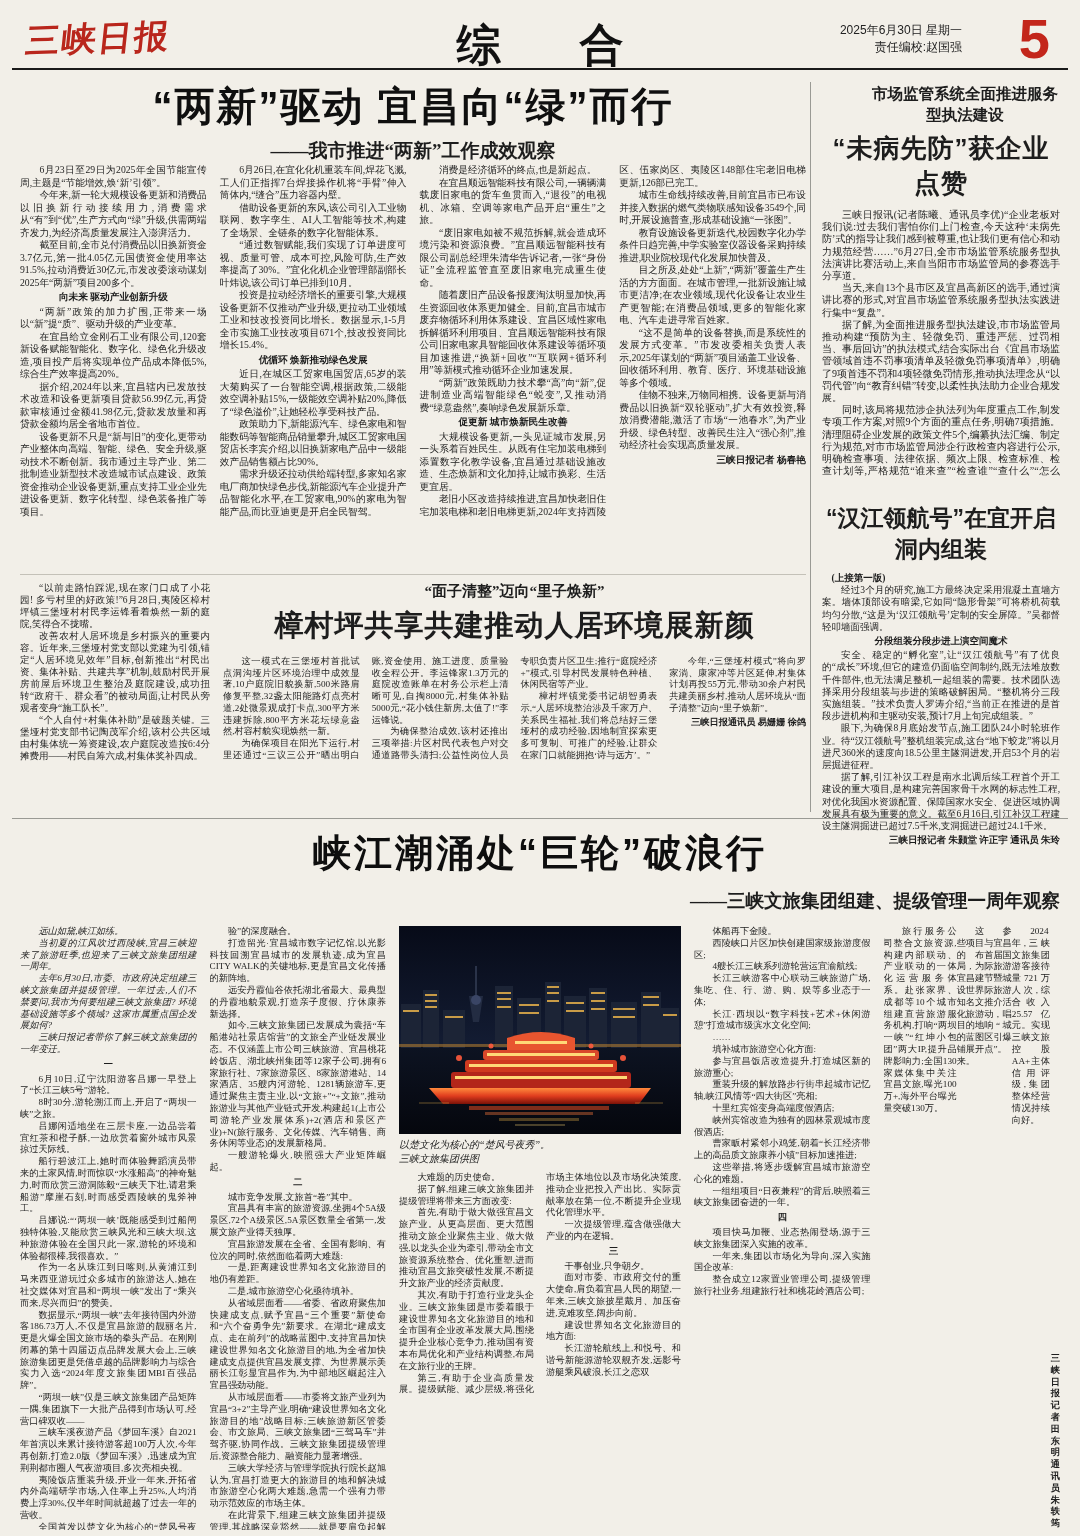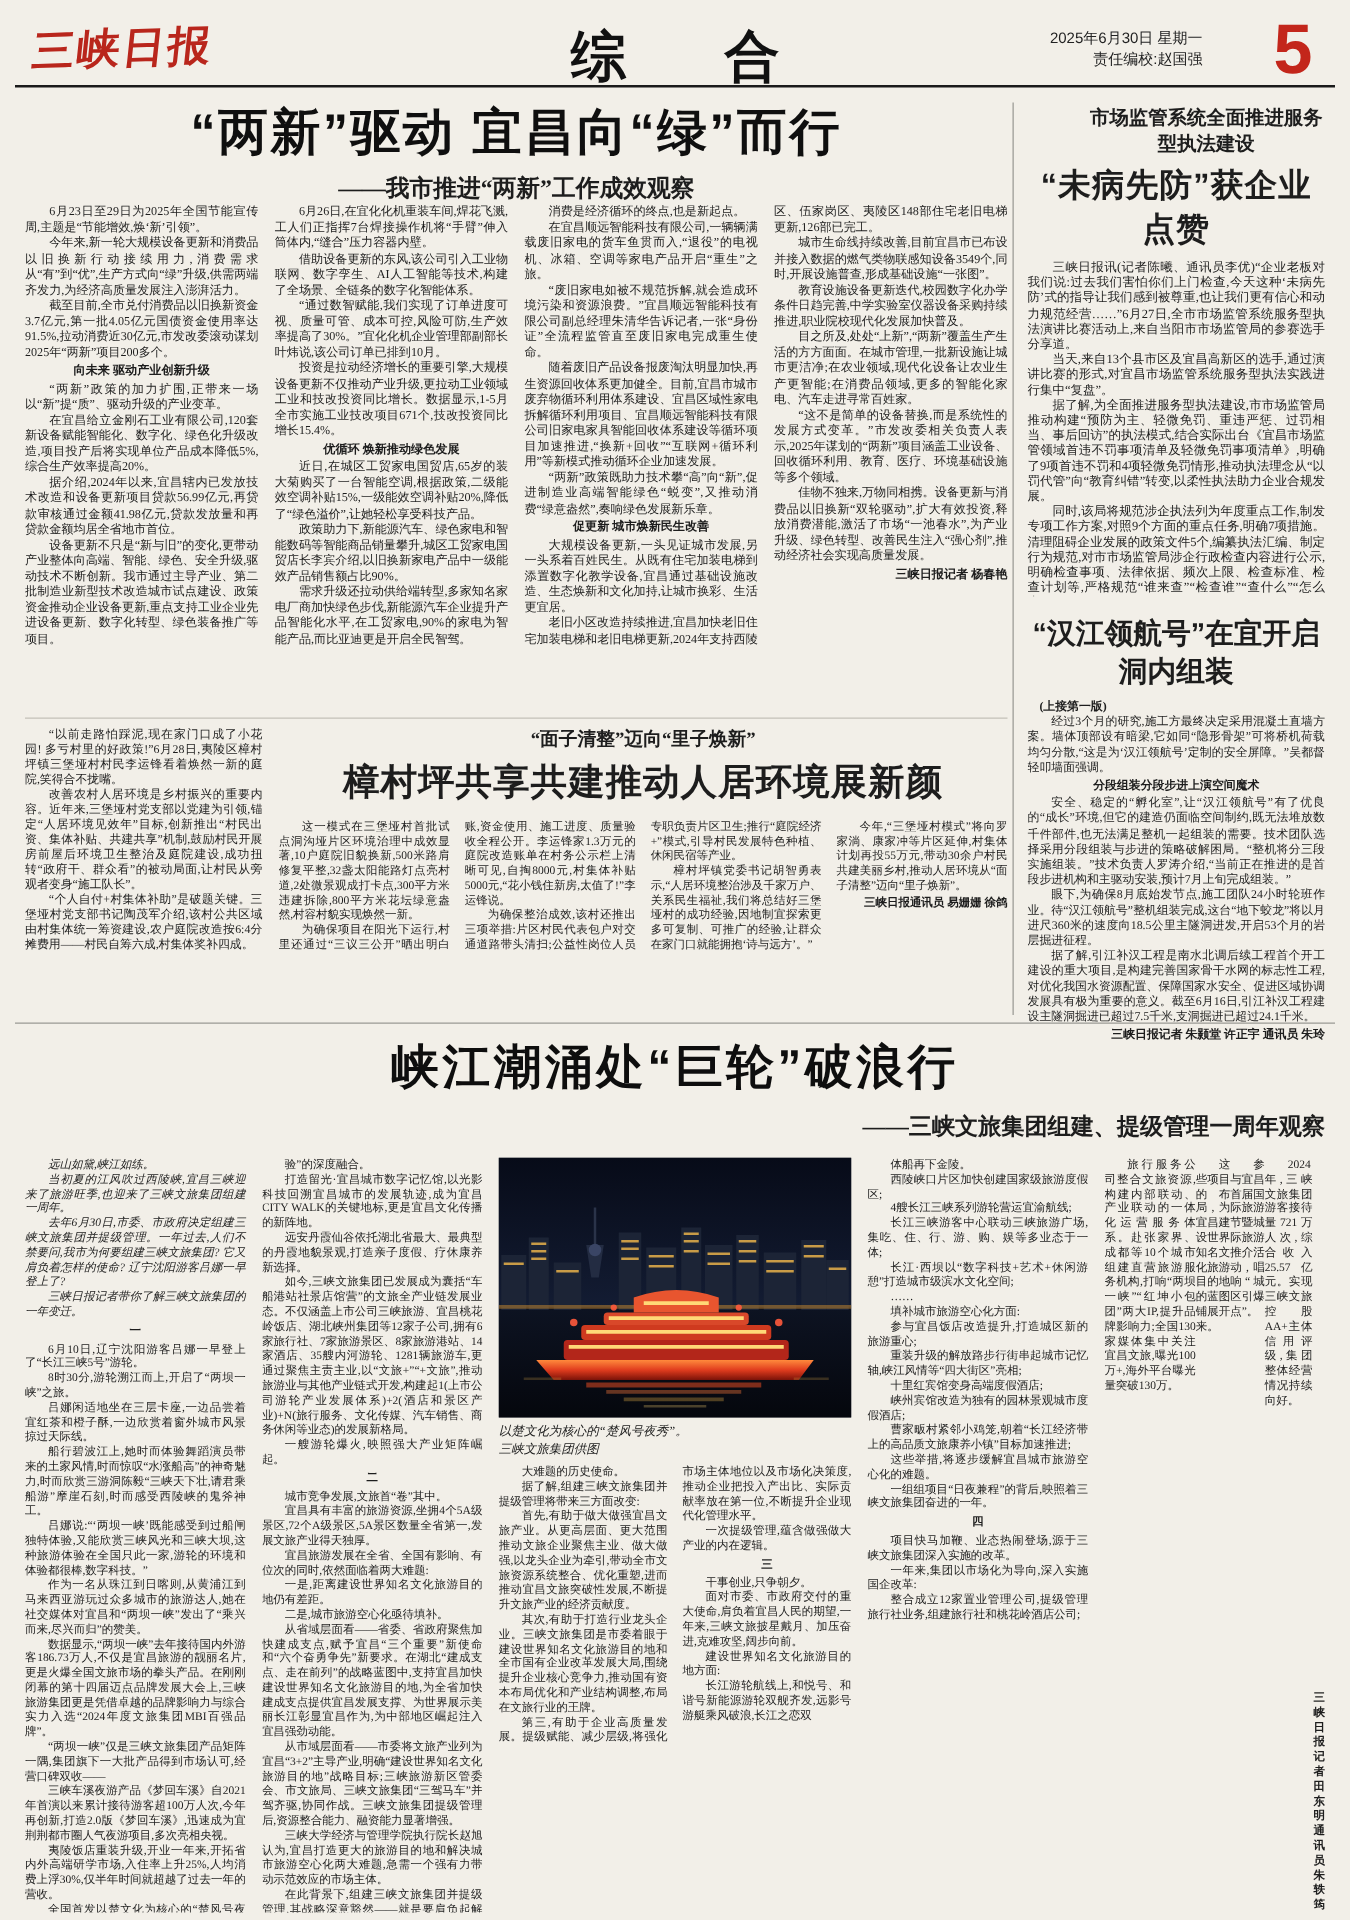--- a/index.html
+++ b/index.html
@@ -62,21 +62,21 @@
   .vrule-main { position:absolute; left:810px; top:82px; height:730px; border-left:1px solid #9a9a94; }
 
   
   .rightcol { position:absolute; left:822px; top:84px; width:238px; height:728px; }
   .art2 .kicker { text-align:center; font-size:15.5px; font-weight:700;margin-left:48px; }
   .art2 .headline {
     text-align:center; font-size:26px; font-weight:800; margin:5px 0 8px;
     font-family:"Liberation Sans","DejaVu Sans",sans-serif; letter-spacing:1px;
   }
   .art2 .body { font-size:10px; line-height:12.2px; height:268px; overflow:hidden; }
-  .art3 { margin-top:14px; }
+  .art3 { margin-top:26px; }
   .art3 .headline {
     text-align:center; font-size:23px; font-weight:800; margin-bottom:7px;
     font-family:"Liberation Sans","DejaVu Sans",sans-serif;
   }
   .art3 .body { font-size:9.5px; line-height:12.2px; height:348px; overflow:hidden; }
 
   
   .hr-mid { position:absolute; top:574px; left:20px; width:786px; border-top:1px solid #c4c1b8; }
   .art4 { position:absolute; left:20px; top:582px; width:786px; height:230px; display:flex; gap:13px; }
   .art4 .leftcol { width:190px; font-size:9.5px; line-height:12px; overflow:hidden; }
@@ -218,28 +218,28 @@
 
 <div class="hr-bot"></div>
 
 <div class="art5">
   <div class="headline">峡江潮涌处“巨轮”破浪行</div>
   <div class="subtitle">——三峡文旅集团组建、提级管理一周年观察</div>
   <div class="content">
     <div class="ncol">
         <p class="lede">远山如黛,峡江如练。</p>
         <p class="lede">当初夏的江风吹过西陵峡,宜昌三峡迎来了旅游旺季,也迎来了三峡文旅集团组建一周年。</p>
-        <p class="lede">去年6月30日,市委、市政府决定组建三峡文旅集团并提级管理。一年过去,人们不禁要问,我市为何要组建三峡文旅集团? 它又肩负着怎样的使命? 辽宁沈阳游客吕娜一早登上了?</p>
+        <p class="lede">去年6月30日,市委、市政府决定组建三峡文旅集团并提级管理。一年过去,人们不禁要问,我市为何要组建三峡文旅集团? 环境基础设施等多个领域? 这家市属重点国企发展如何?</p>
         <p class="lede">三峡日报记者带你了解三峡文旅集团的一年变迁。</p>
         <p class="divider">一</p>
         <p>6月10日,辽宁沈阳游客吕娜一早登上了“长江三峡5号”游轮。</p>
         <p>8时30分,游轮溯江而上,开启了“两坝一峡”之旅。</p>
         <p>吕娜闲适地坐在三层卡座,一边品尝着宜红茶和橙子酥,一边欣赏着窗外城市风景掠过天际线。</p>
         <p>船行碧波江上,她时而体验舞蹈演员带来的土家风情,时而惊叹“水涨船高”的神奇魅力,时而欣赏三游洞陈毅“三峡天下壮,请君乘船游”摩崖石刻,时而感受西陵峡的鬼斧神工。</p>
-        <p>吕娜说:“‘两坝一峡’既能感受到过船闸独特体验,又能欣赏三峡风光和三峡大坝,这种旅游体验在全国只此一家,游轮的环境和体验都很棒,数字科技。”</p>
+        <p>吕娜说:“‘两坝一峡’既能感受到过船闸独特体验,又能欣赏三峡风光和三峡大坝,这种旅游体验在全国只此一家,游轮的环境和体验都很棒,我很喜欢。”</p>
         <p>作为一名从珠江到日喀则,从黄浦江到马来西亚游玩过众多城市的旅游达人,她在社交媒体对宜昌和“两坝一峡”发出了“乘兴而来,尽兴而归”的赞美。</p>
         <p>数据显示,“两坝一峡”去年接待国内外游客186.73万人,不仅是宜昌旅游的靓丽名片,更是火爆全国文旅市场的拳头产品。在刚刚闭幕的第十四届迈点品牌发展大会上,三峡旅游集团更是凭借卓越的品牌影响力与综合实力入选“2024年度文旅集团MBI百强品牌”。</p>
         <p>“两坝一峡”仅是三峡文旅集团产品矩阵一隅,集团旗下一大批产品得到市场认可,经营口碑双收——</p>
         <p>三峡车溪夜游产品《梦回车溪》自2021年首演以来累计接待游客超100万人次,今年再创新,打造2.0版《梦回车溪》,迅速成为宜荆荆都市圈人气夜游项目,多次亮相央视。</p>
         <p>夷陵饭店重装升级,开业一年来,开拓省内外高端研学市场,入住率上升25%,人均消费上浮30%,仅半年时间就超越了过去一年的营收。</p>
         <p>全国首发以楚文化为核心的“楚风号夜秀”游轮演艺产品,实现“行游三峡”与“楚文化体</p>
       </div>
     <div class="ncol">
         <p class="subindent">验”的深度融合。</p>
         <p>打造留光·宜昌城市数字记忆馆,以光影科技回溯宜昌城市的发展轨迹,成为宜昌CITY WALK的关键地标,更是宜昌文化传播的新阵地。</p>

